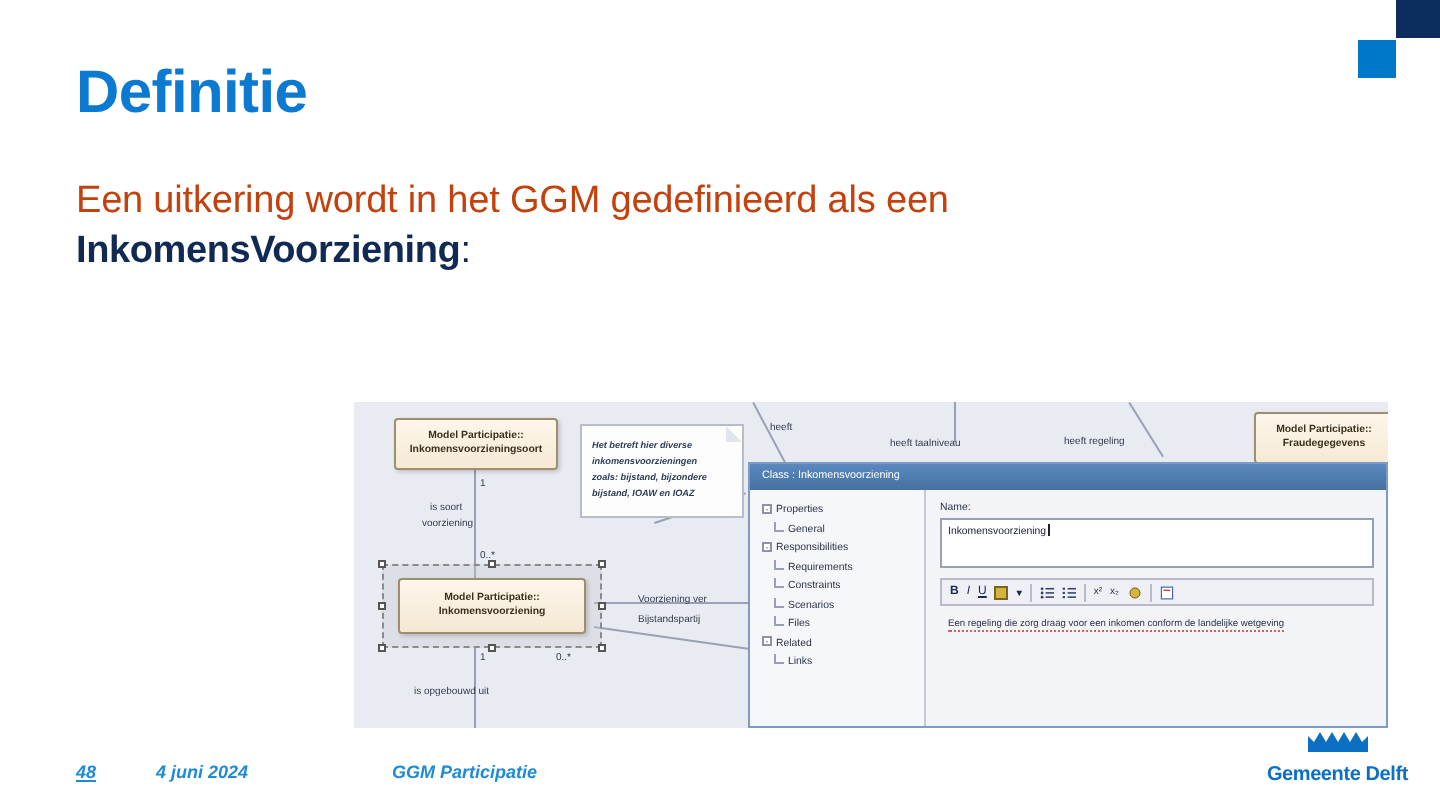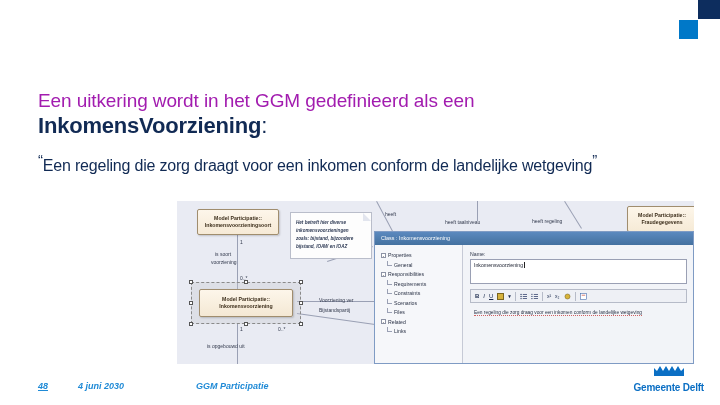--- a/index.html
+++ b/index.html
@@ -24,25 +24,25 @@
   
   .title {
     position: absolute; left: 38px; top: 30px;
     font-size: 30px; font-weight: bold; color: #0b7ad0;
     letter-spacing: -0.3px;
   }
 
   
   .body-block { position: absolute; left: 38px; top: 88px; width: 620px; }
   .line1 {
-    font-size: 19px; color: #a21caf; line-height: 25px;
+    font-size: 19px; color: #c2410c; line-height: 25px;
     letter-spacing: -0.1px;
   }
   .line2 {
-    font-size: 22px; color: #112a54; line-height: 26px;
+    font-size: 19px; color: #112a54; line-height: 26px;
     font-weight: bold; letter-spacing: -0.2px;
   }
   .line2 .colon { font-weight: normal; }
   .quote {
     margin-top: 8px;
     font-size: 16px; color: #112a54; line-height: 26px;
     letter-spacing: -0.2px;
   }
   .qmark { font-size: 15px; vertical-align: super; }
   .qmark-end { font-size: 15px; vertical-align: super; }
@@ -179,25 +179,25 @@
   }
 </style>
 </head>
 <body>
 
 <div class="slide">
 
   <div class="sq-dark"></div>
   <div class="sq-blue"></div>
 
+  <div class="title">Definitie</div>
 
   <div class="body-block">
     <div class="line1">Een uitkering wordt in het GGM gedefinieerd als een</div>
     <div class="line2"><span>InkomensVoorziening</span><span class="colon">:</span></div>
-    <div class="quote"><span class="qmark">“</span><span>Een regeling die zorg draagt voor een inkomen conform de landelijke wetgeving</span><span class="qmark-end">”</span></div>
   </div>
 
   <div class="shot">
     <div class="canvas"></div>
 
     <div class="vline" style="left:60px; top:34px; height:54px;"></div>
     <div class="vline" style="left:60px; top:123px; height:40px;"></div>
     <div class="diag" style="left:200px; top:0px; width:46px; transform:rotate(62deg);"></div>
     <div class="vline" style="left:300px; top:0px; height:20px;"></div>
     <div class="diag" style="left:388px; top:0px; width:32px; transform:rotate(58deg);"></div>
@@ -309,21 +309,21 @@
               </svg>
           </div>
 
           <div class="desc"><span class="sp">Een regeling die zorg draag voor een inkomen conform de landelijke wetgeving</span></div>
         </div>
       </div>
     </div>
   </div>
 
   <div class="foot">
-    <span class="f-page">48</span><span class="f-date">4 juni 2030</span><span>GGM Participatie</span>
+    <span class="f-page">48</span><span class="f-date">4 juni 2024</span><span>GGM Participatie</span>
   </div>
 
   <div class="logo">
     <svg class="logo-mark" width="34" height="11" viewBox="0 0 34 11">
       <path d="M0 11 V3 L3 6 L6 1 L9 6 L12 1 L15 6 L18 1 L21 6 L24 1 L27 6 L30 3 L30 11 Z" fill="#0b6fc4" transform="translate(2,0)"></path>
     </svg>
     <span class="logo-text">Gemeente Delft</span>
   </div>
 
 </div>

